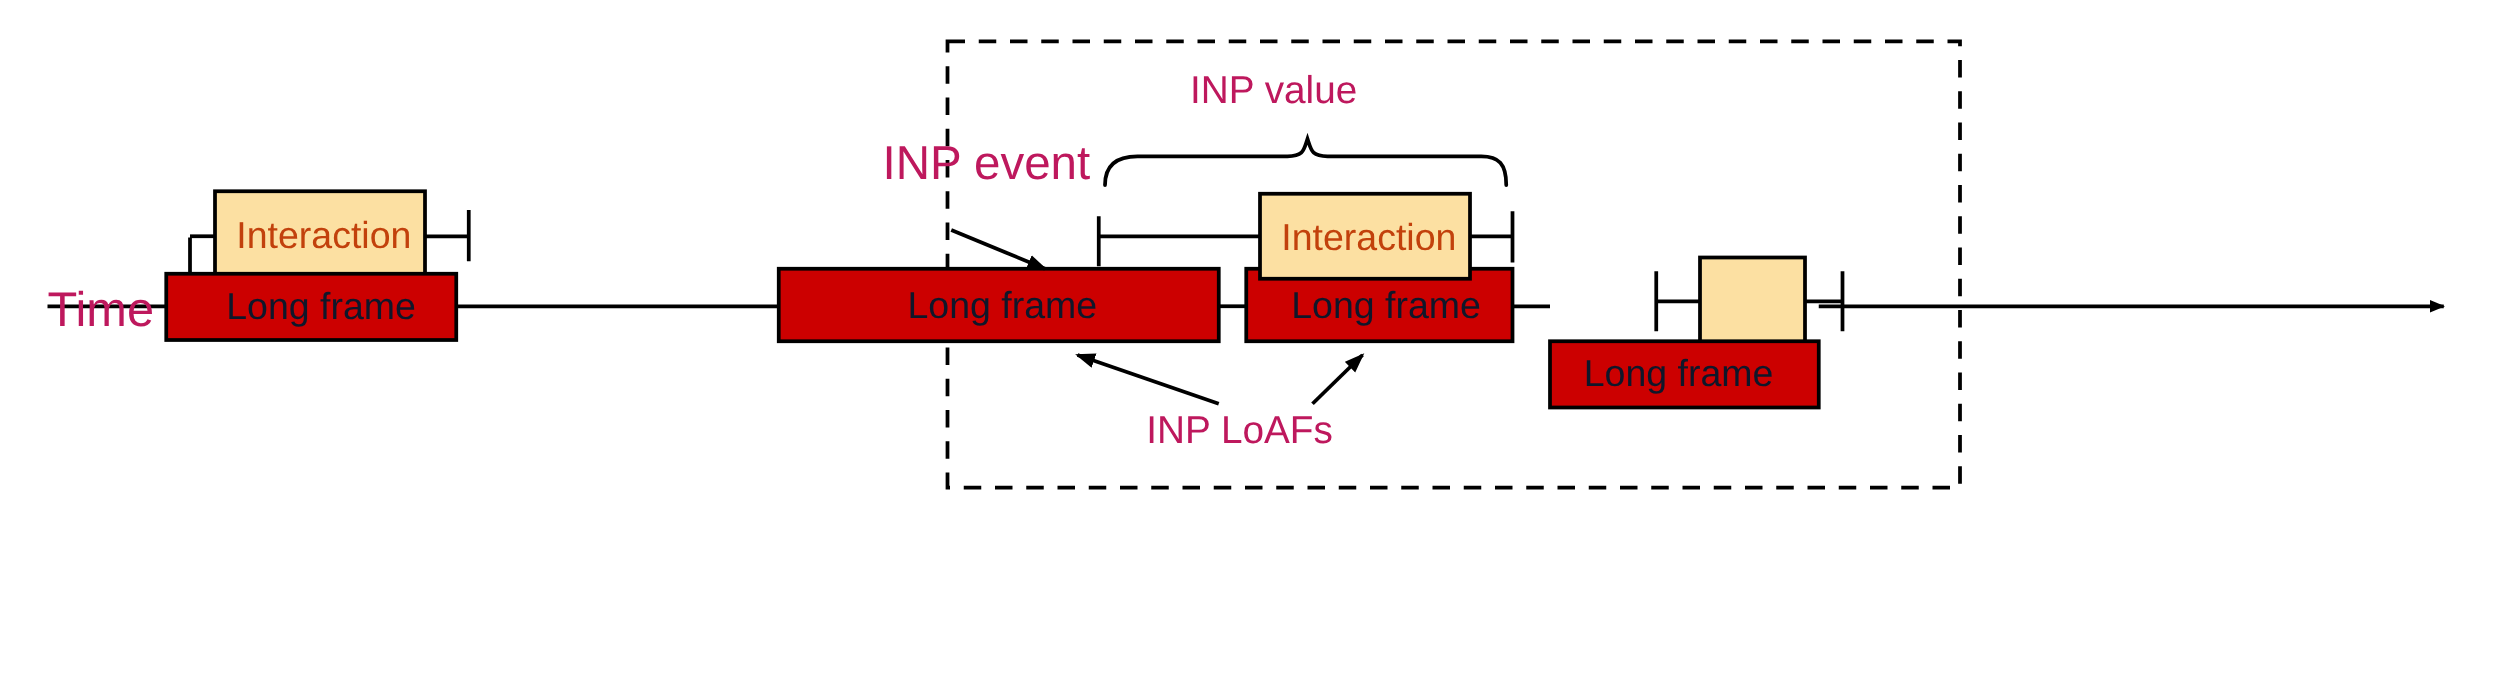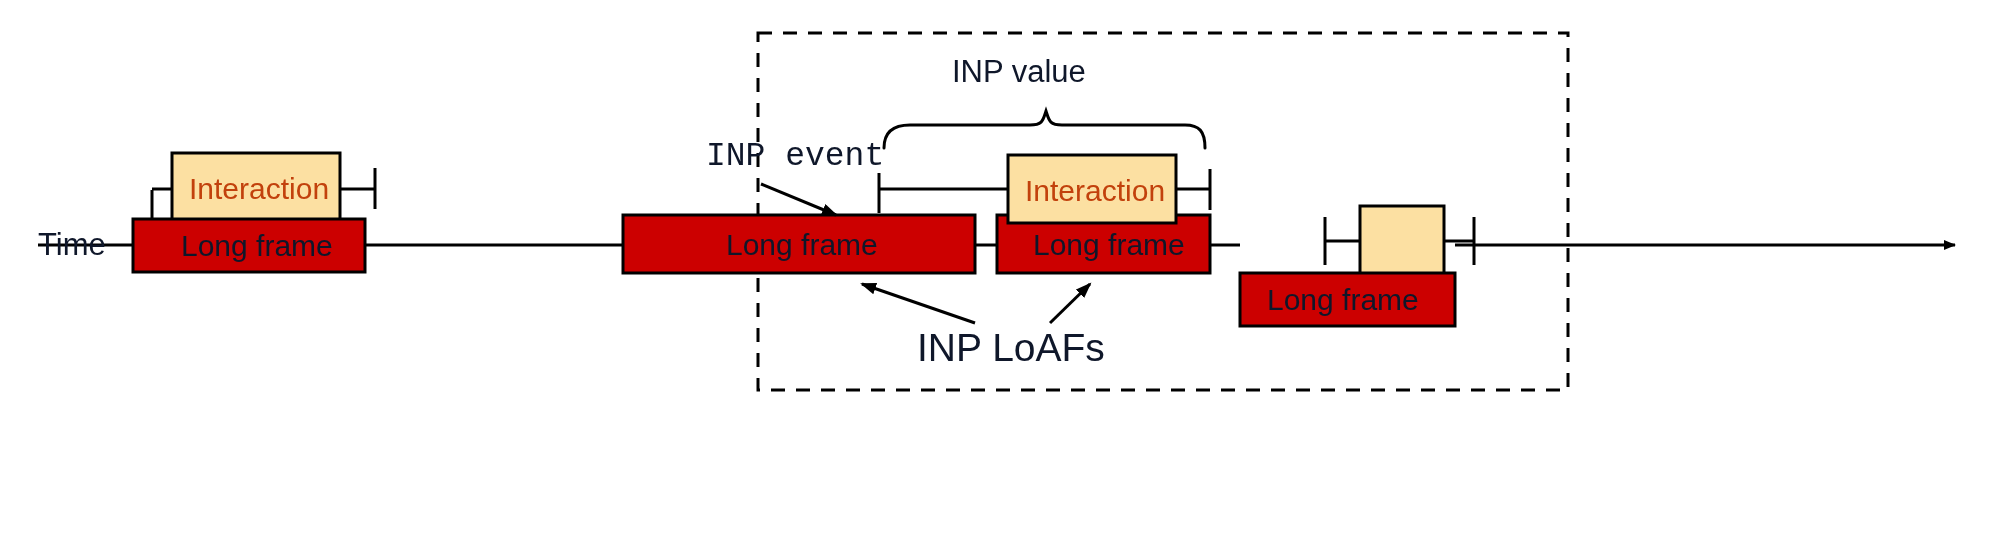--- a/index.html
+++ b/index.html
@@ -18,28 +18,28 @@
   svg.layer {
     position: absolute;
     left: 0;
     top: 0;
     width: 2004px;
     height: 546px;
   }
   .lbl {
     position: absolute;
     font-family: "Liberation Sans", sans-serif;
-    color: #0f172a;
+    color: #be185d;
     white-space: nowrap;
     line-height: 1;
   }
-  .lbl-time      { font-size: 31px; left: 38px;   top: 229px; }
-  .lbl-inp-event { font-size: 33px; left: 706px;  top: 140px; font-family: Liberation Mono, monospace; }
+  .lbl-time      { font-size: 39px; left: 38px;   top: 229px; }
+  .lbl-inp-event { font-size: 38px; left: 706px;  top: 112px; }
   .lbl-inp-value { font-size: 31px; left: 952px;  top: 56px;  }
-  .lbl-inp-loafs { font-size: 39px; left: 917px;  top: 328px; }
+  .lbl-inp-loafs { font-size: 31px; left: 917px;  top: 328px; }
 
   .boxlabel {
     position: absolute;
     font-family: "Liberation Sans", sans-serif;
     white-space: nowrap;
     line-height: 1;
     pointer-events: none;
   }
   .frame-text {
     color: #0f172a;

